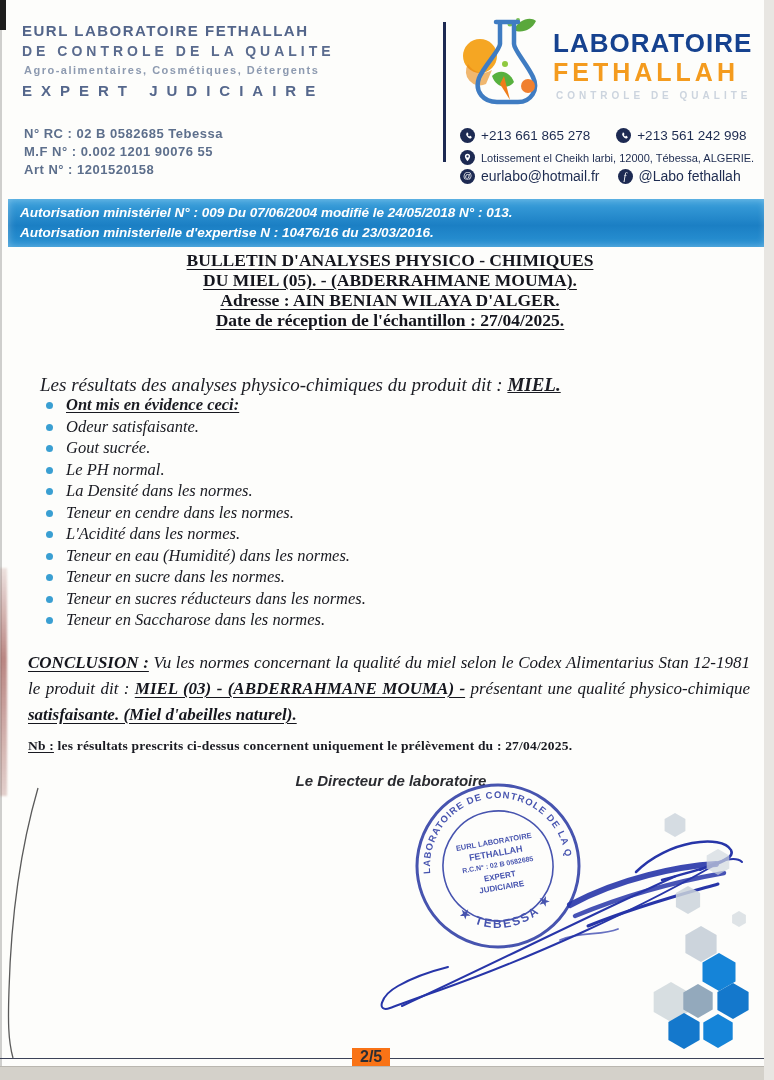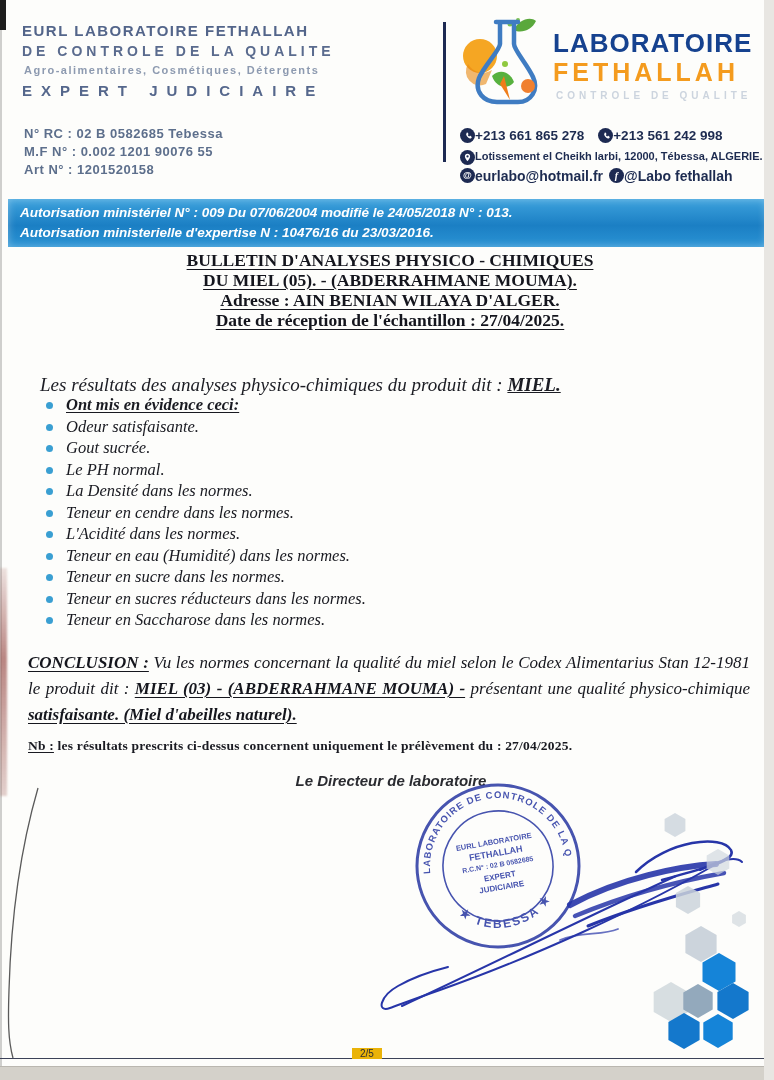--- a/index.html
+++ b/index.html
@@ -10,21 +10,21 @@
   .lh1{left:22px;top:22px;font-size:15px;font-weight:bold;letter-spacing:1.5px;color:#53658a;}
   .lh2{left:22px;top:43px;font-size:14px;font-weight:bold;letter-spacing:4px;color:#5a6b8e;}
   .lh3{left:24px;top:64px;font-size:11px;letter-spacing:1.5px;color:#8d9ab0;font-weight:bold;}
   .lh4{left:22px;top:82px;font-size:15px;font-weight:bold;letter-spacing:9px;color:#55678c;}
   .reg{font-size:13px;font-weight:bold;color:#5d6f8c;letter-spacing:.5px;}
   
   .vdiv{left:443px;top:22px;width:3px;height:140px;background:#1d2a52;}
   .brand1{left:553px;top:28px;font-size:26px;font-weight:bold;color:#16428f;letter-spacing:1px;}
   .brand2{left:553px;top:58px;font-size:25px;font-weight:bold;color:#f49b1e;letter-spacing:4px;}
   .brand3{left:556px;top:90px;font-size:10px;font-weight:bold;color:#ccd4de;letter-spacing:4px;}
-  .contact-row{display:flex;color:#1d2b50;font-weight:bold;}
+  .contact-row{display:flex;align-items:center;gap:6px;color:#1d2b50;font-weight:normal;}
   .cicon{display:inline-flex;align-items:center;justify-content:center;width:15px;height:15px;
          border-radius:50%;background:#1d2a52;color:#fff;font-size:10px;flex:0 0 15px;line-height:15px;}
   
   .banner{left:8px;top:199px;width:758px;height:48px;border-radius:0;
           background:linear-gradient(180deg,#3da2dd 0%,#1b7fc4 55%,#2a93d4 100%);
           box-shadow:inset 0 0 8px rgba(255,255,255,.35);
           color:#fff;font-weight:bold;font-style:italic;font-size:13.5px;
           display:flex;flex-direction:column;justify-content:center;padding-left:12px;box-sizing:border-box;line-height:20px;}
   
   .titleblock{left:0;top:250px;width:774px;text-align:center;}
@@ -48,21 +48,21 @@
   
   .note{left:28px;top:738px;font-size:13.5px;font-weight:bold;color:#1a1b22;
         font-family:"Liberation Serif",serif;letter-spacing:.2px;}
   .note .lbl{text-decoration:underline;text-underline-offset:2px;}
   
   .director{left:221px;top:772px;width:340px;text-align:center;font-weight:bold;font-style:italic;
             font-size:15px;color:#2a2b30;}
   .stampwrap{left:398px;top:766px;width:200px;height:200px;transform:rotate(-10deg);}
   
   .footline{left:0px;top:1058px;width:774px;height:0;border-top:1.5px solid #3c4258;}
-  .pagenum{left:352px;top:1048px;background:#eab308;padding:0 8px;font-size:10px;font-weight:normal;color:#2c2d33;}
+  .pagenum{left:352px;top:1048px;background:#f97316;padding:0 8px;font-size:16px;font-weight:bold;color:#2c2d33;}
   .bottomstrip{left:0;top:1066px;width:774px;height:14px;background:#d4d1ca;border-top:1px solid #bab7b0;}
   
   .edge-top{left:0;top:0;width:6px;height:30px;background:#1d1d1d;}
   .edge-line{left:0;top:0;width:2px;height:1080px;background:rgba(120,120,120,.35);}
   .red-streak{left:0;top:568px;width:7px;height:228px;filter:blur(1px);
               background:linear-gradient(180deg,rgba(150,70,62,.15),rgba(140,55,50,.6) 40%,rgba(150,75,65,.25));}
   svg text{font-family:"Liberation Sans",sans-serif;}
 </style>
 </head>
 <body>

